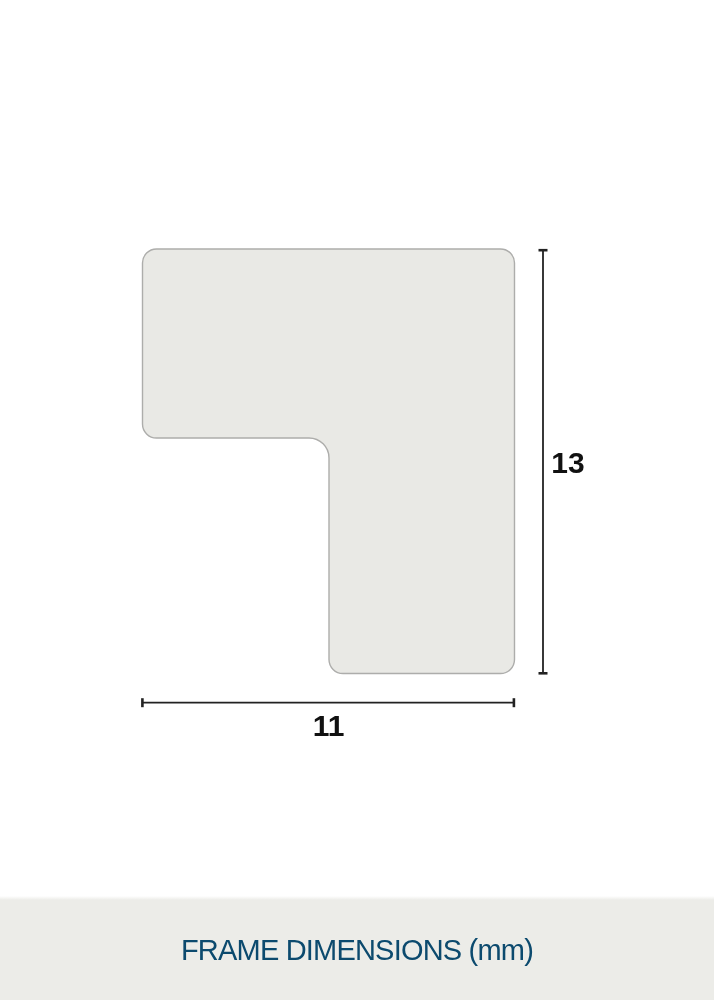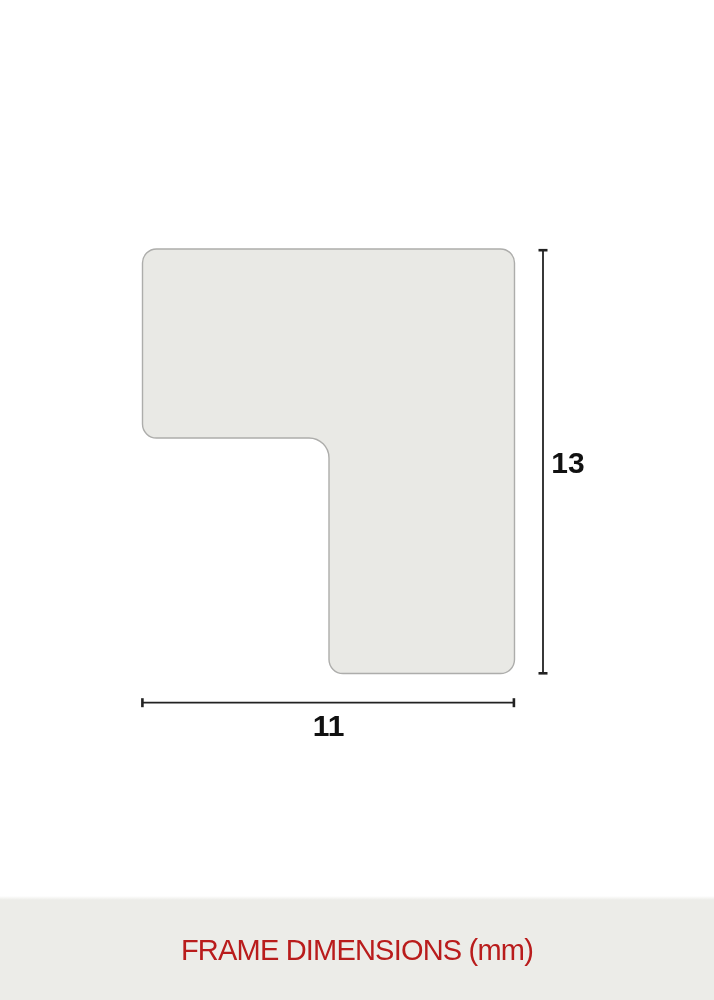--- a/index.html
+++ b/index.html
@@ -22,21 +22,21 @@
     left: 0; top: 896px;
     width: 714px; height: 4px;
     background: linear-gradient(#ffffff, #ECECE8);
   }
   .footer-text {
     position: absolute;
     left: 0; top: 900px;
     width: 714px; height: 100px;
     display: flex; align-items: center; justify-content: center;
     font-size: 29px;
-    color: #b91c1c;
+    color: #0c4a6e;
     letter-spacing: -0.8px;
   }
 </style>
 </head>
 <body>
 
 <svg class="stage" width="714" height="1000" viewBox="0 0 714 1000">
 
   <path d="M 156.5 249
            L 500.5 249

